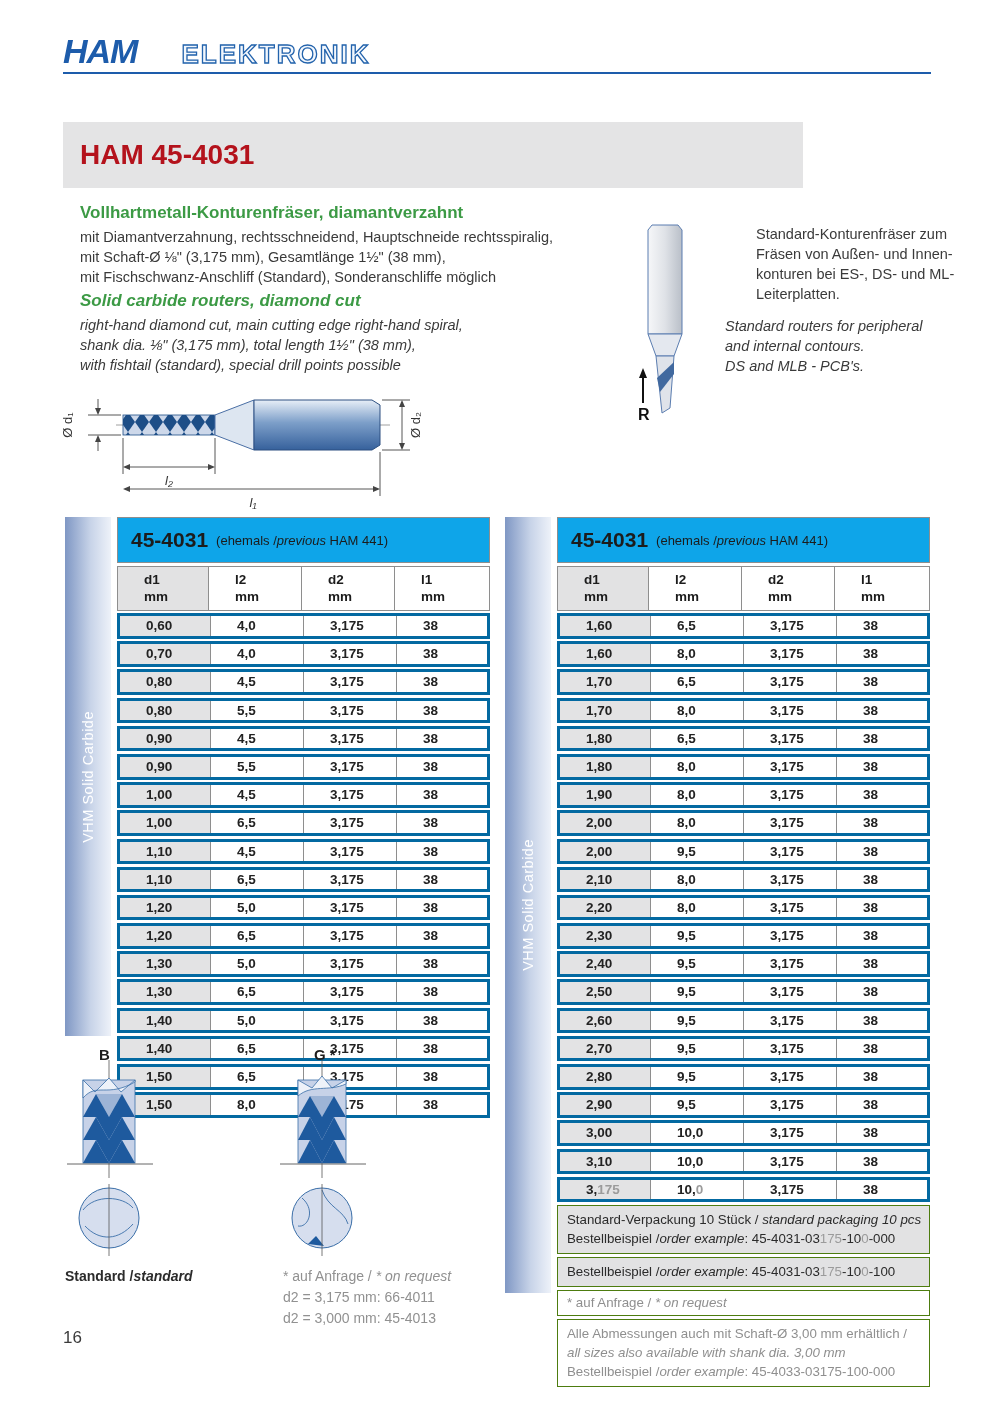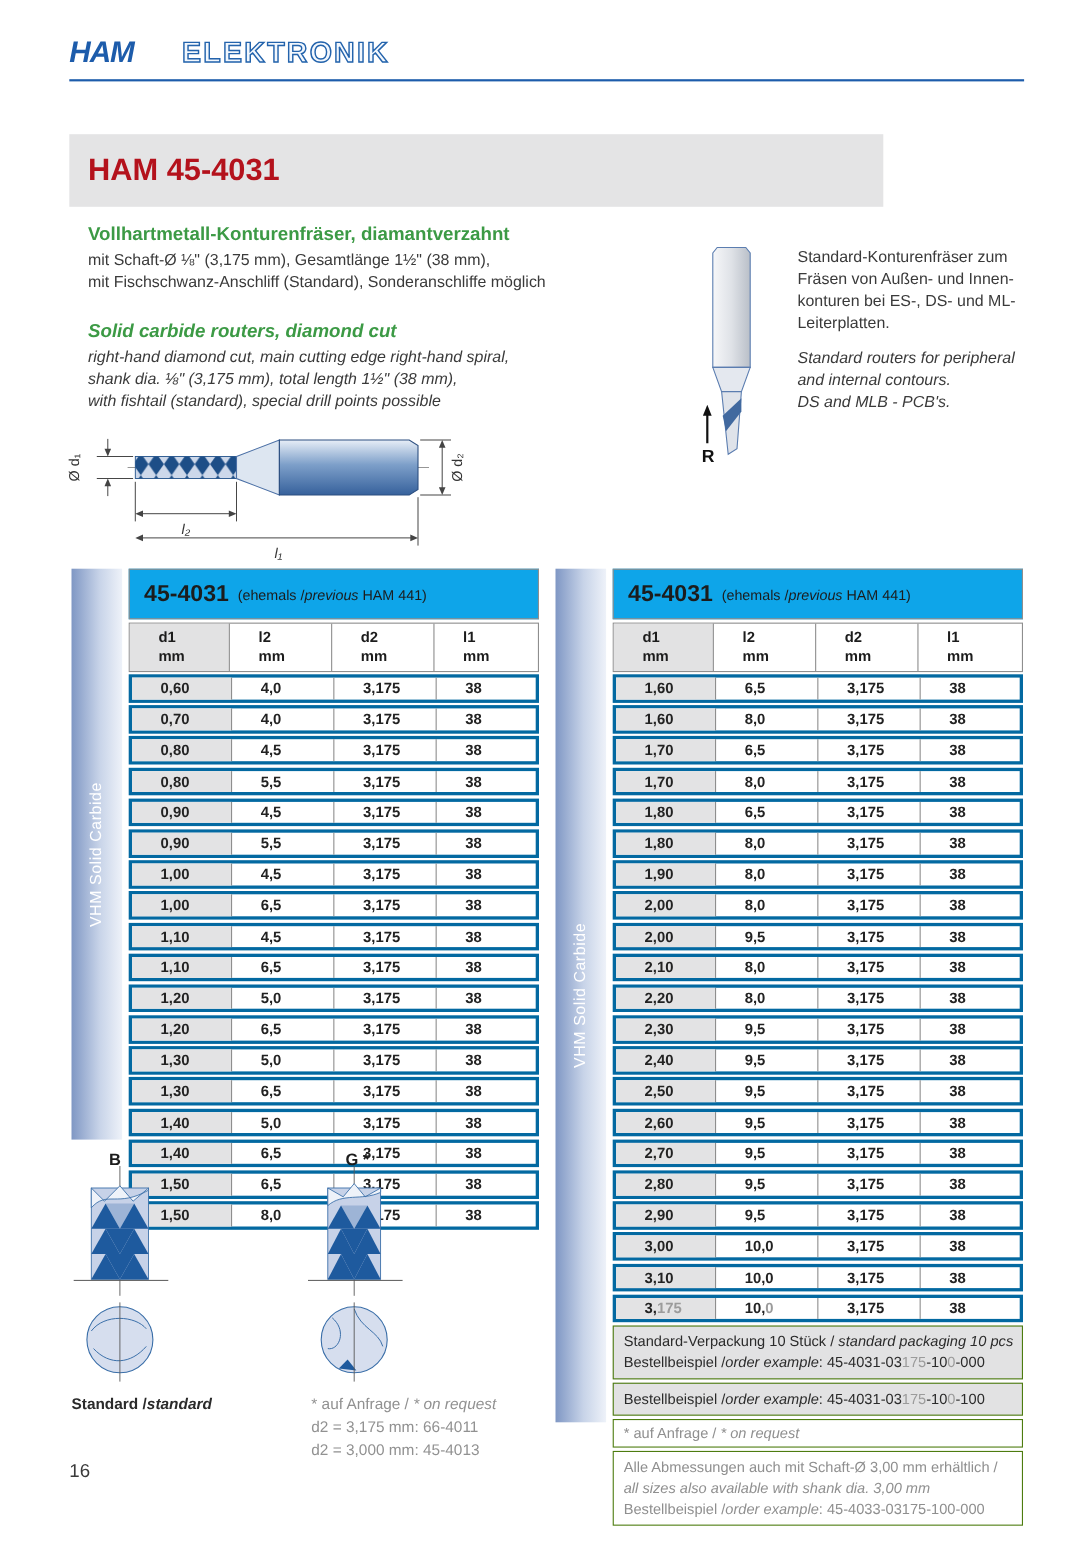--- a/index.html
+++ b/index.html
@@ -3,36 +3,36 @@
 <meta charset="utf-8">
 <style>
   html,body{margin:0;padding:0;background:#fff;}
   body{width:992px;height:1403px;position:relative;font-family:"Liberation Sans",sans-serif;color:#3a3a3a;}
   .abs{position:absolute;}
   .it{font-style:italic;}
   .gray{color:#9b9b9b;}
 
   
   .logo{left:63px;top:32px;display:flex;align-items:baseline;gap:12px;}
-  .logo-ham{font-size:27px;font-weight:bold;font-style:italic;color:#1d5cab;letter-spacing:-1px;}
+  .logo-ham{font-size:34px;font-weight:bold;font-style:italic;color:#1d5cab;letter-spacing:-1px;}
   .logo-elek{font-size:26px;font-weight:bold;color:#f2f7fd;-webkit-text-stroke:1.3px #2363ac;letter-spacing:2px;padding-left:32px;}
   .top-rule{left:63px;top:72px;width:868px;height:2px;background:#1d5cab;}
 
   
   .title-bar{left:63px;top:122px;width:740px;height:66px;background:#e4e4e5;display:flex;align-items:center;}
   .title-bar span{margin-left:17px;font-size:28px;font-weight:bold;color:#b4121c;letter-spacing:0px;}
 
   
   .intro-de{left:80px;top:203px;width:490px;}
   .intro-en{left:80px;top:291px;width:490px;font-style:italic;}
   .intro-h{font-size:17px;font-weight:bold;color:#3c9a45;margin:0 0 4px 0;}
   .intro-line{font-size:14.5px;line-height:20px;color:#3a3a3a;}
 
   
-  .side-de{left:725px;top:224px;width:215px;font-size:14.5px;line-height:20px;white-space:pre-line;}
+  .side-de{left:756px;top:224px;width:215px;font-size:14.5px;line-height:20px;white-space:pre-line;}
   .side-en{left:725px;top:316px;width:215px;font-size:14.5px;line-height:20px;font-style:italic;white-space:pre-line;}
 
   
   .tbl-group{width:425px;}
   .strip{position:absolute;left:0;top:0;width:46px;background:linear-gradient(90deg,#7f97c4 0%,#c7d3e8 55%,#eef2f9 100%);display:flex;align-items:center;justify-content:center;}
   .strip span{writing-mode:vertical-rl;transform:rotate(180deg);color:#ffffff;font-size:14.5px;letter-spacing:0.5px;}
   .tbl-content{position:absolute;left:52px;top:0;width:373px;}
   .tbl-head{height:44px;border:1px solid #8e8e8e;background:#0ea5e9;display:flex;align-items:center;margin-bottom:3px;}
   .tbl-num{font-size:21px;font-weight:bold;color:#1c1c1c;margin-left:13px;}
   .tbl-sub{font-size:13px;color:#1c1c1c;margin-left:8px;}
@@ -63,20 +63,21 @@
   <span class="logo-elek">ELEKTRONIK</span>
 </div>
 <div class="abs top-rule"></div>
 
 <div class="abs title-bar">
   <span>HAM 45-4031</span>
 </div>
 
 <div class="abs intro-de">
   <div class="intro-h">Vollhartmetall-Konturenfräser, diamantverzahnt</div>
+  <div class="intro-line">mit Diamantverzahnung, rechtsschneidend, Hauptschneide rechtsspiralig,</div>
   <div class="intro-line">mit Schaft-Ø ⅛" (3,175 mm), Gesamtlänge 1½" (38 mm),</div>
   <div class="intro-line">mit Fischschwanz-Anschliff (Standard), Sonderanschliffe möglich</div>
 </div>
 
 <div class="abs intro-en">
   <div class="intro-h">Solid carbide routers, diamond cut</div>
   <div class="intro-line">right-hand diamond cut, main cutting edge right-hand spiral,</div>
   <div class="intro-line">shank dia. ⅛" (3,175 mm), total length 1½" (38 mm),</div>
   <div class="intro-line">with fishtail (standard), special drill points possible</div>
 </div>

